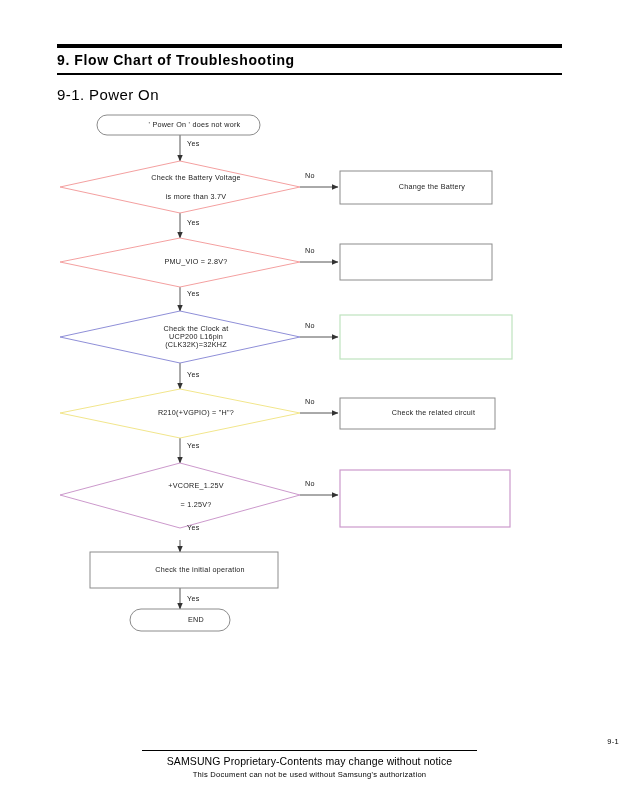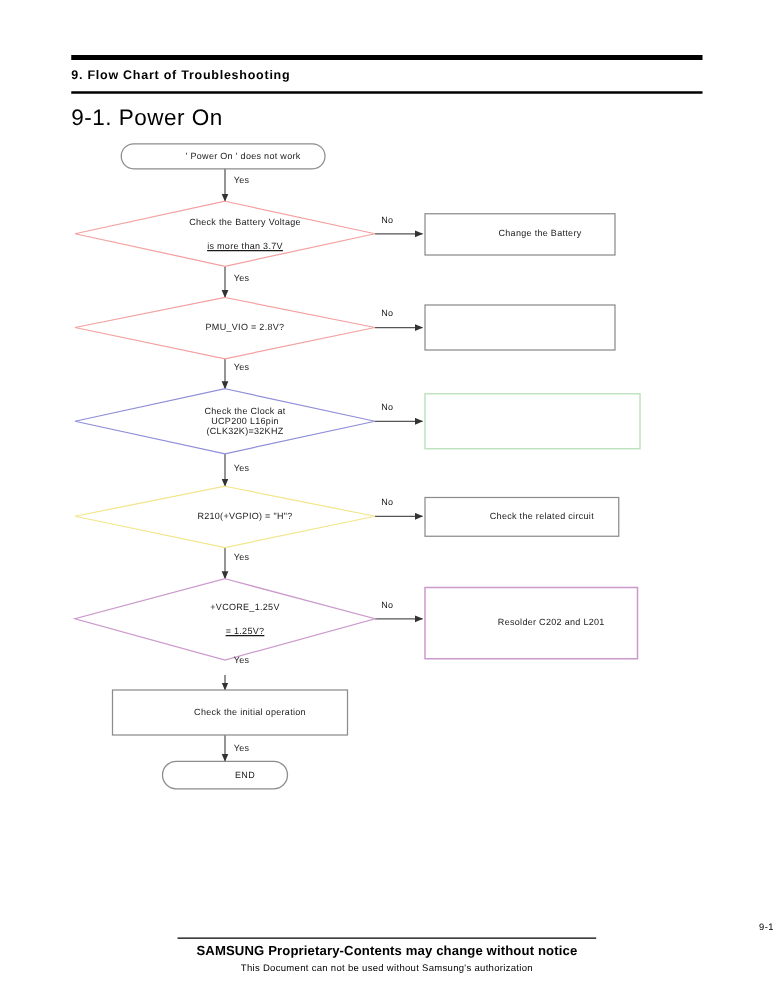--- a/index.html
+++ b/index.html
@@ -20,37 +20,37 @@
   #header-rule-top {
     position: absolute;
     left: 57px; top: 44px;
     width: 505px; height: 4px;
     background: #000000;
   }
   #page-title {
     position: absolute;
     left: 57px; top: 48px;
     width: 505px; height: 24px;
-    font-size: 10px;
+    font-size: 14px;
     font-weight: bold;
     letter-spacing: 0.6px;
     display: flex;
     align-items: center;
   }
   #header-rule-bottom {
     position: absolute;
     left: 57px; top: 73px;
     width: 505px; height: 2px;
     background: #000000;
   }
   #section-title {
     position: absolute;
     left: 57px; top: 84px;
     width: 400px; height: 20px;
-    font-size: 18px;
+    font-size: 15px;
     letter-spacing: 0.4px;
     display: flex;
     align-items: center;
   }
 
   
   #flowchart {
     position: absolute;
     left: 0; top: 0;
     width: 619px; height: 800px;
@@ -68,21 +68,21 @@
     justify-content: center;
     text-align: center;
     font-size: 7.2px;
     line-height: 1.15;
     letter-spacing: 0.25px;
     color: #1a1a1a;
     pointer-events: none;
     margin-left: 16px;
   }
   .node-label .ln { display: block; white-space: nowrap; }
-  .node-label.spaced .ln + .ln { margin-top: 11px; text-decoration: underline; }
+  .node-label.spaced .ln + .ln { margin-top: 11px; }
   .edge-label {
     position: absolute;
     font-size: 7.2px;
     letter-spacing: 0.25px;
     color: #1a1a1a;
     white-space: nowrap;
   }
 
   
   #footer-page-number {
@@ -99,21 +99,20 @@
     width: 335px; height: 1.4px;
     background: #000000;
   }
   #footer-line-1 {
     position: absolute;
     left: 0; top: 755px;
     width: 619px;
     text-align: center;
     font-size: 10.5px;
     letter-spacing: 0.1px;
-    font-weight: bold;
   }
   #footer-line-2 {
     position: absolute;
     left: 0; top: 770px;
     width: 619px;
     text-align: center;
     font-size: 7.6px;
     letter-spacing: 0.25px;
   }
 </style>
@@ -210,23 +209,20 @@
 
   <div class="node-label" style="left:340px; top:398px; width:155px; height:31px;">
     <span class="ln">Check the related circuit</span>
   </div>
 
   <div class="node-label spaced" style="left:95px; top:473px; width:170px; height:45px;">
     <span class="ln">+VCORE_1.25V</span>
     <span class="ln">= 1.25V?</span>
   </div>
 
-  <div class="node-label" style="left:340px; top:470px; width:170px; height:57px;">
-    <span class="ln">Resolder C202 and L201</span>
-  </div>
 
   <div class="node-label" style="left:90px; top:552px; width:188px; height:36px;">
     <span class="ln">Check the initial operation</span>
   </div>
 
   <div class="node-label" style="left:130px; top:609px; width:100px; height:22px;">
     <span class="ln">END</span>
   </div>
 
   <div class="edge-label" style="left:187px; top:139px;">Yes</div>

